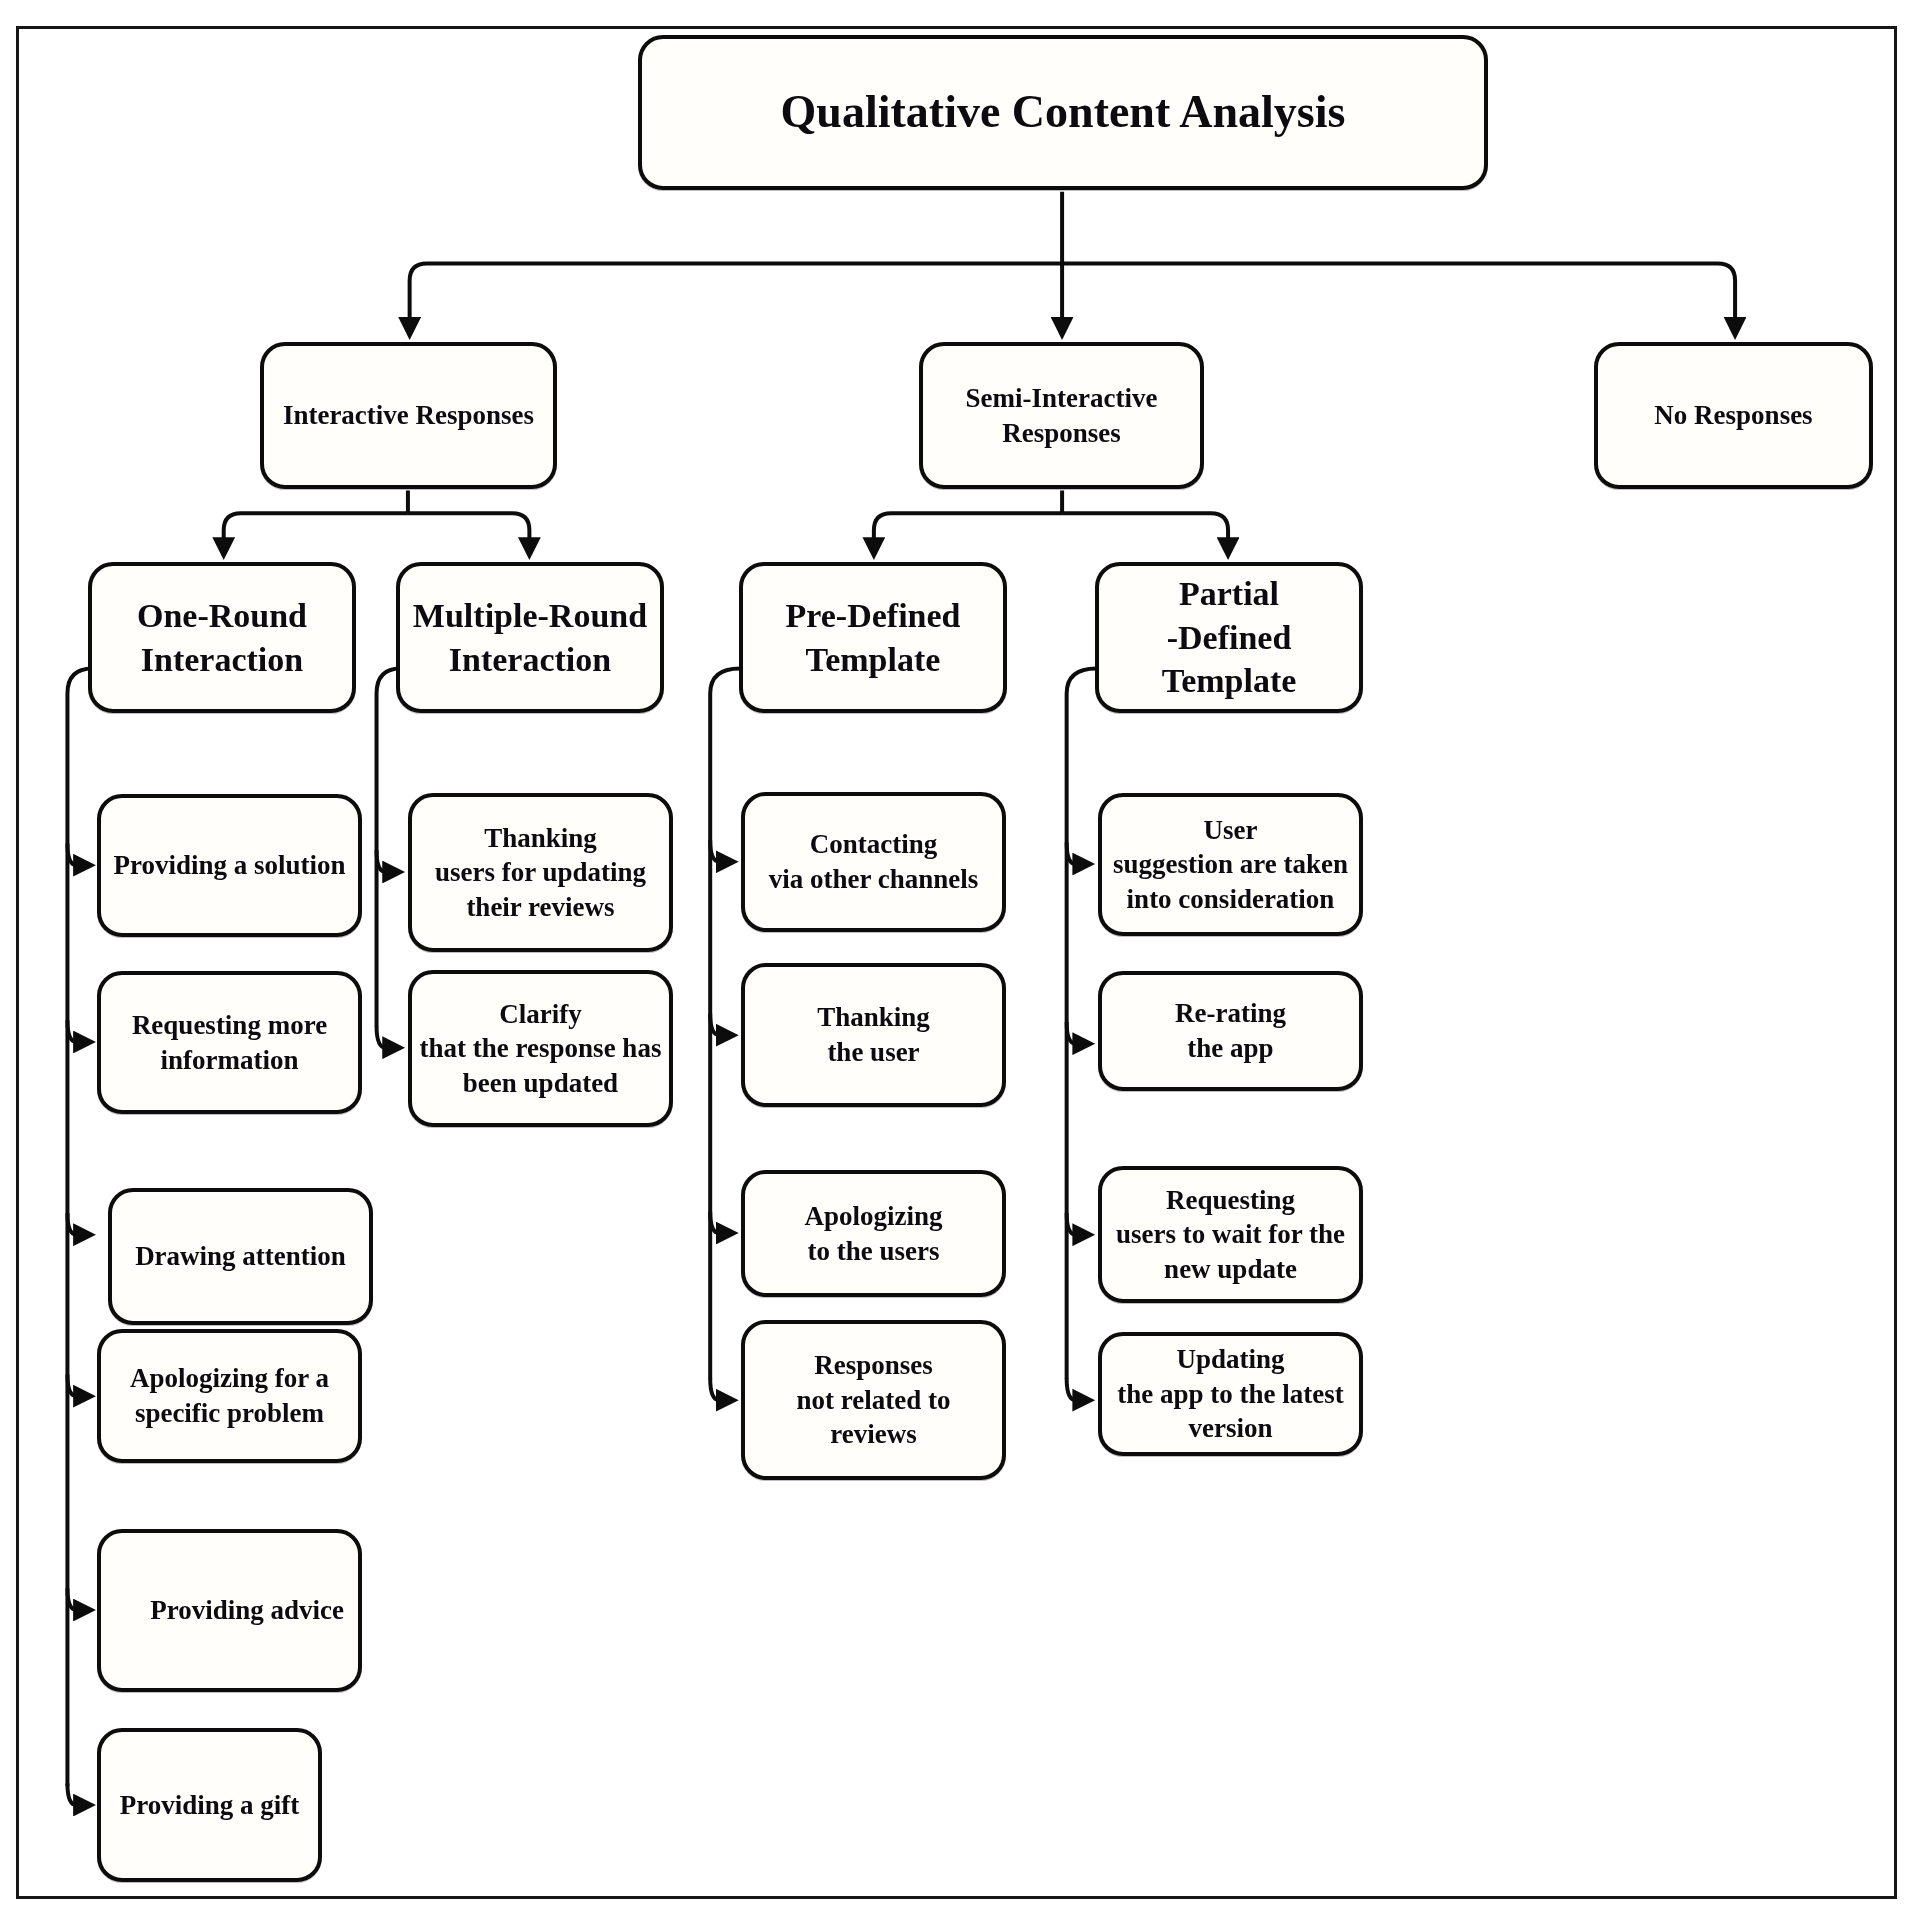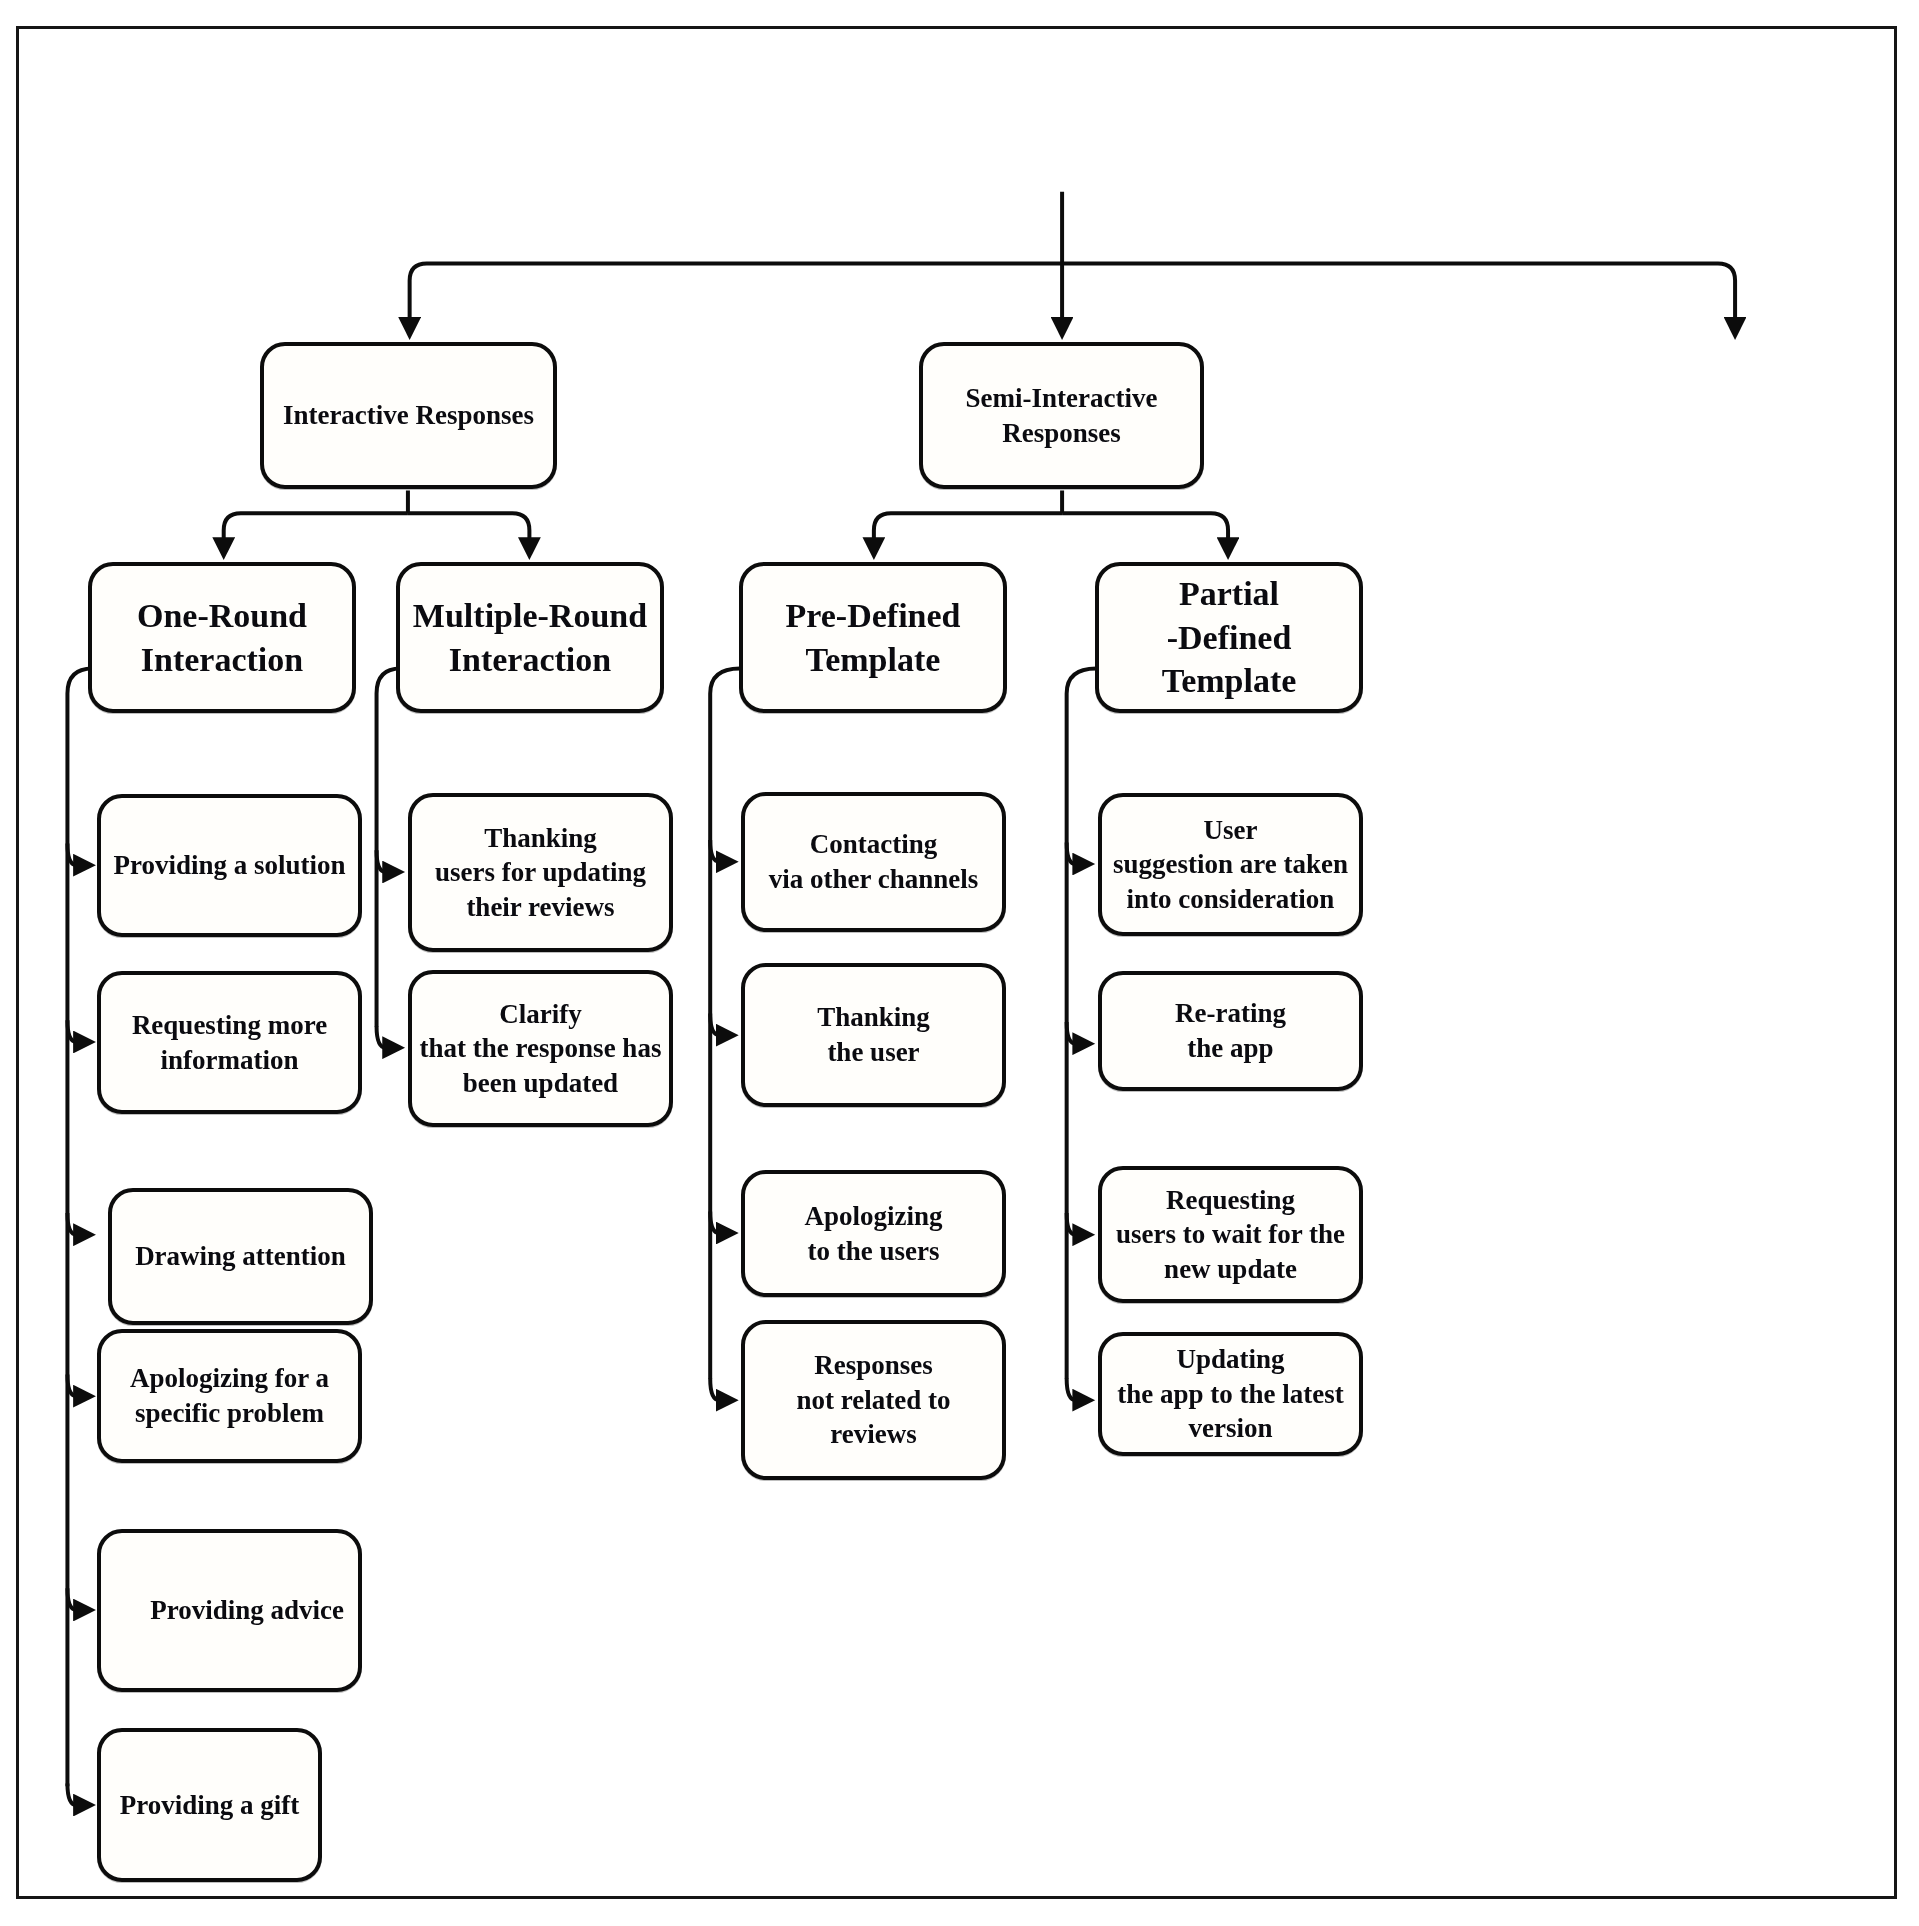--- a/index.html
+++ b/index.html
@@ -88,24 +88,26 @@
       <path d="M1245,2417 Q1245,2455 1261,2455" marker-end="url(#arw)"></path>
 
       <path d="M1922,1172 Q1870,1172 1870,1216 V2418"></path>
       <path d="M1870,1477 Q1870,1515 1886,1515" marker-end="url(#arw)"></path>
       <path d="M1870,1792 Q1870,1830 1886,1830" marker-end="url(#arw)"></path>
       <path d="M1870,2127 Q1870,2165 1886,2165" marker-end="url(#arw)"></path>
       <path d="M1870,2417 Q1870,2455 1886,2455" marker-end="url(#arw)"></path>
     </g>
   </svg>
 
+  <div class="node title-node" style="left:638px; top:35px; width:850px; height:155px;">Qualitative Content Analysis</div>
 
   <div class="node level1-node" style="left:260px; top:342px; width:297px; height:147px;">Interactive Responses</div>
   <div class="node level1-node" style="left:919px; top:342px; width:285px; height:147px;">Semi-Interactive
 Responses</div>
+  <div class="node level1-node" style="left:1594px; top:342px; width:279px; height:147px;">No Responses</div>
 
   <div class="node level2-node" style="left:88px; top:562px; width:268px; height:151px;">One-Round
 Interaction</div>
   <div class="node level2-node" style="left:396px; top:562px; width:268px; height:151px;">Multiple-Round
 Interaction</div>
   <div class="node level2-node" style="left:739px; top:562px; width:268px; height:151px;">Pre-Defined
 Template</div>
   <div class="node level2-node" style="left:1095px; top:562px; width:268px; height:151px;">Partial
 -Defined Template</div>
 

